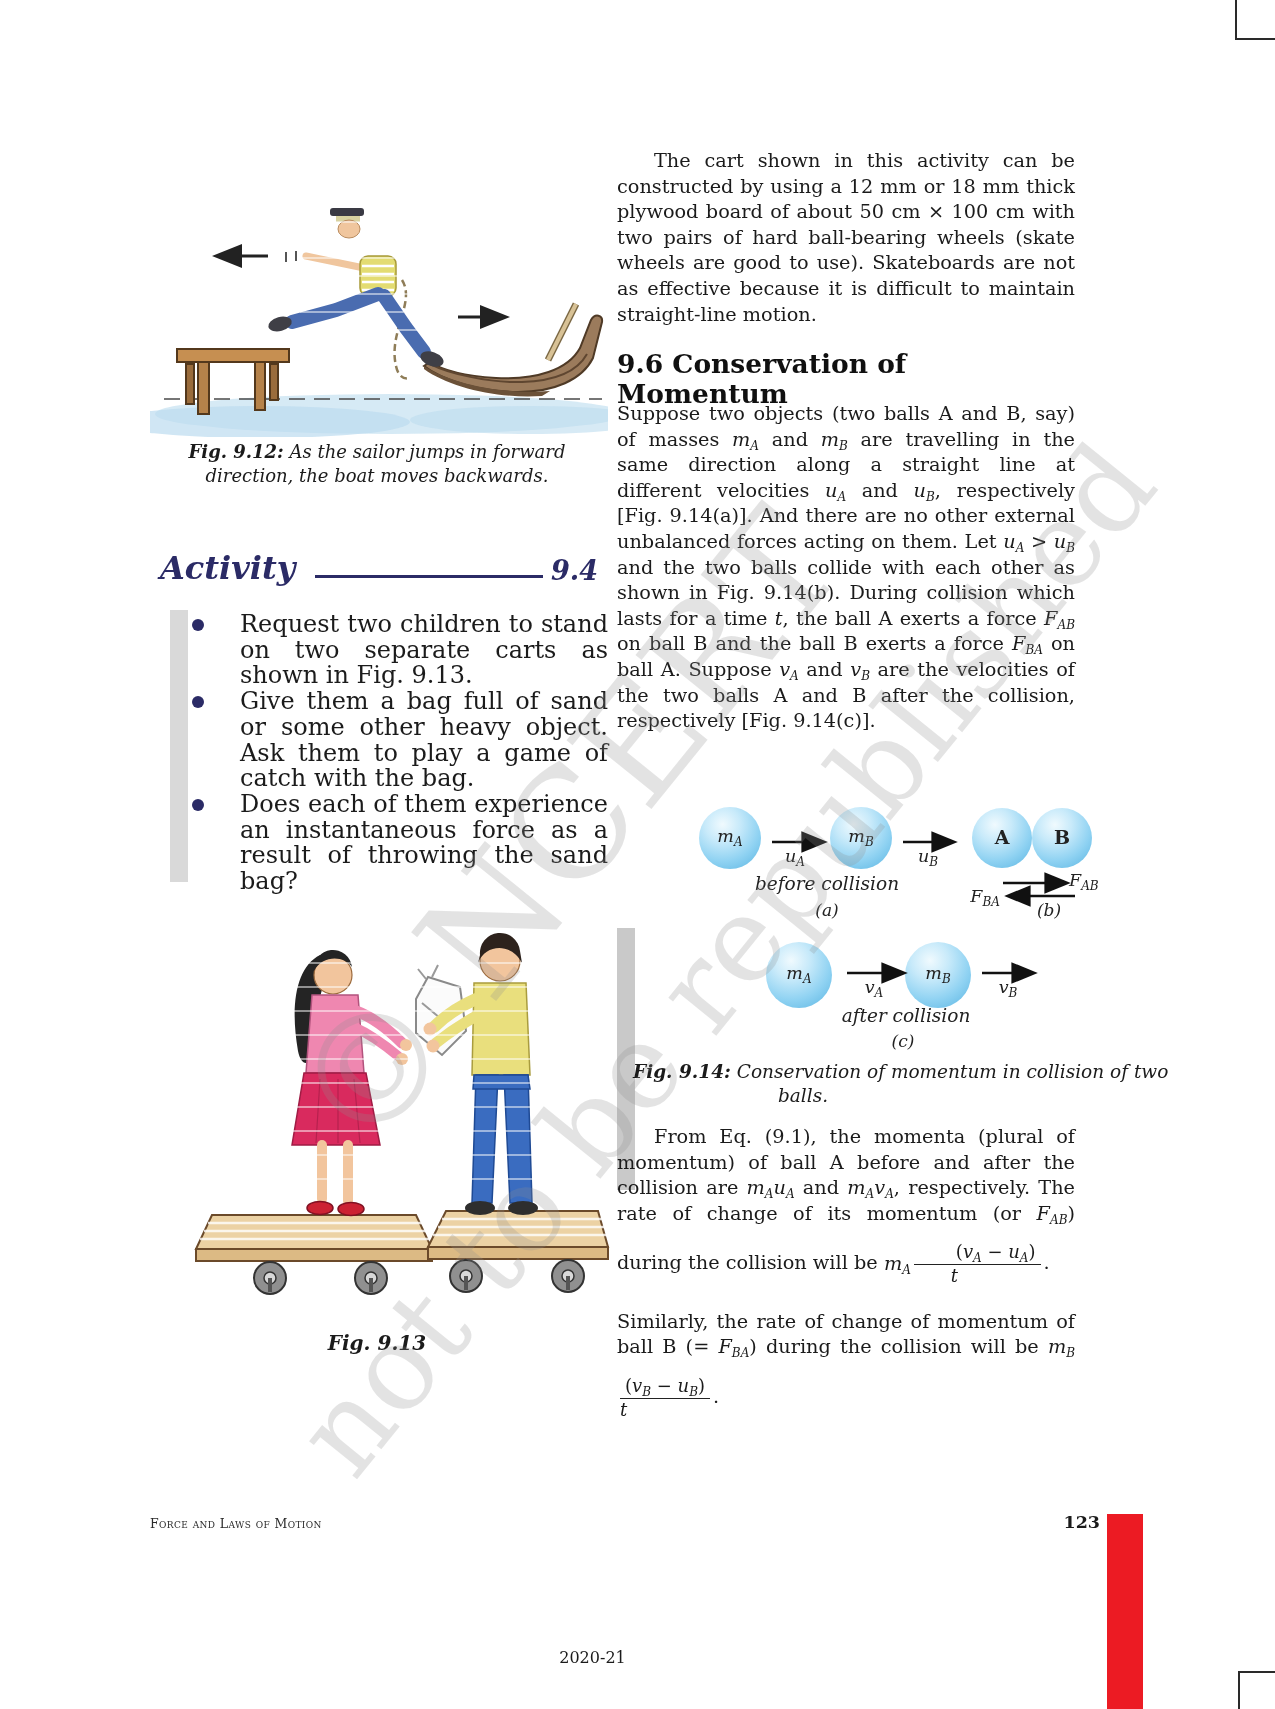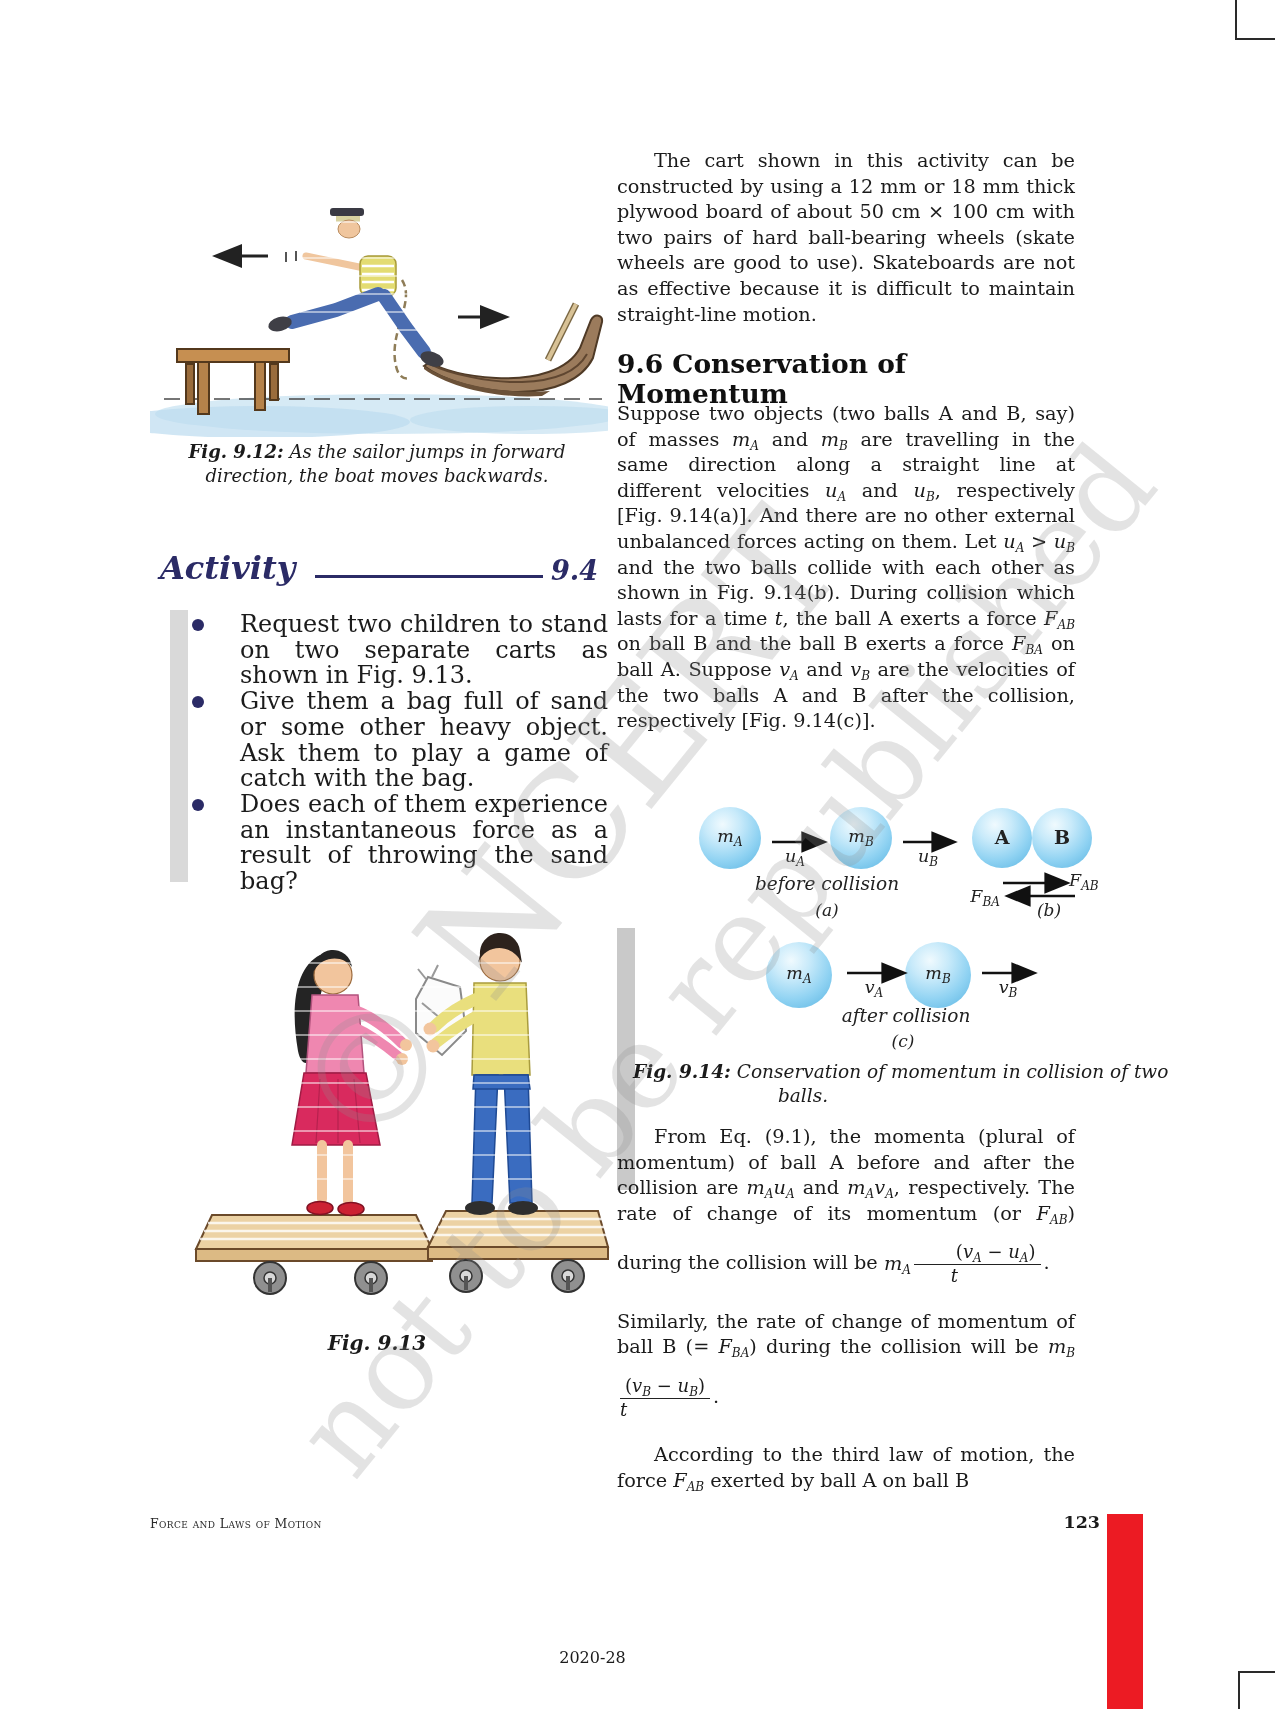--- a/index.html
+++ b/index.html
@@ -276,21 +276,20 @@
     <span class="dlabel tag" style="left:236px;top:297px;width:100px;">(c)</span>
   </div>
 
   <div class="abs caption-hang z2" style="left:633px;top:1060px;width:442px;">
     <span class="cap-label">Fig. 9.14:</span><span> Conservation of momentum in collision of two balls.</span>
   </div>
 
   <div class="abs body-text z2" style="left:617px;top:1124px;">
     <p class="indent">From Eq. (9.1), the momenta (plural of momentum) of ball A before and after the collision are <i>m<sub>A</sub>u<sub>A</sub></i> and <i>m<sub>A</sub>v<sub>A</sub></i>, respectively. The rate of change of its momentum (or <i>F<sub>AB</sub></i>) during the collision will be <i>m<sub>A</sub></i><span class="frac"><span class="num">(<i>v<sub>A</sub></i> − <i>u<sub>A</sub></i>)</span><span class="den"><i>t</i></span></span>.</p>
     <p style="margin-top:6px;">Similarly, the rate of change of momentum of ball B (= <i>F<sub>BA</sub></i>) during the collision will be <i>m<sub>B</sub></i><span class="frac"><span class="num">(<i>v<sub>B</sub></i> − <i>u<sub>B</sub></i>)</span><span class="den"><i>t</i></span></span>.</p>
-    <p class="indent" style="margin-top:6px;">According to the third law of motion, the force <i>F<sub>AB</sub></i> exerted by ball A on ball B</p>
   </div>
 
   <div class="abs footer-left z2" style="left:150px;top:1516px;">Force and Laws of Motion</div>
   <div class="abs page-num z2" style="left:1030px;top:1512px;width:70px;">123</div>
   <div class="abs red-bar" style="left:1107px;top:1514px;width:36px;height:195px;"></div>
-  <div class="abs year-mark z2" style="left:0;top:1648px;width:1185px;">2020-28</div>
+  <div class="abs year-mark z2" style="left:0;top:1648px;width:1185px;">2020-21</div>
 
 </div>
 
 </body></html>

